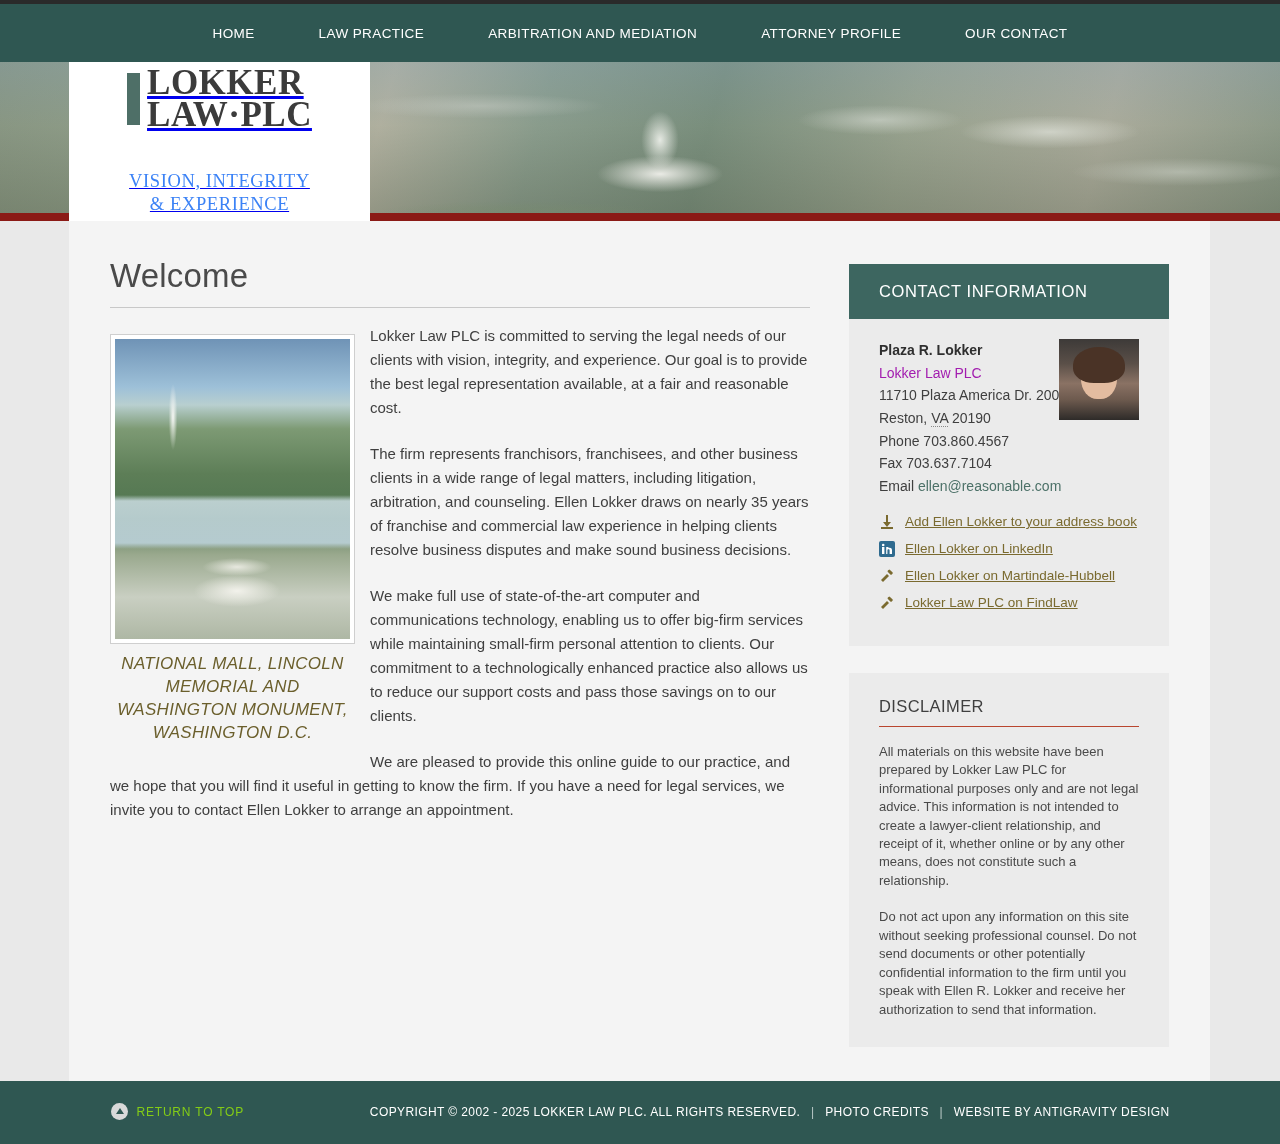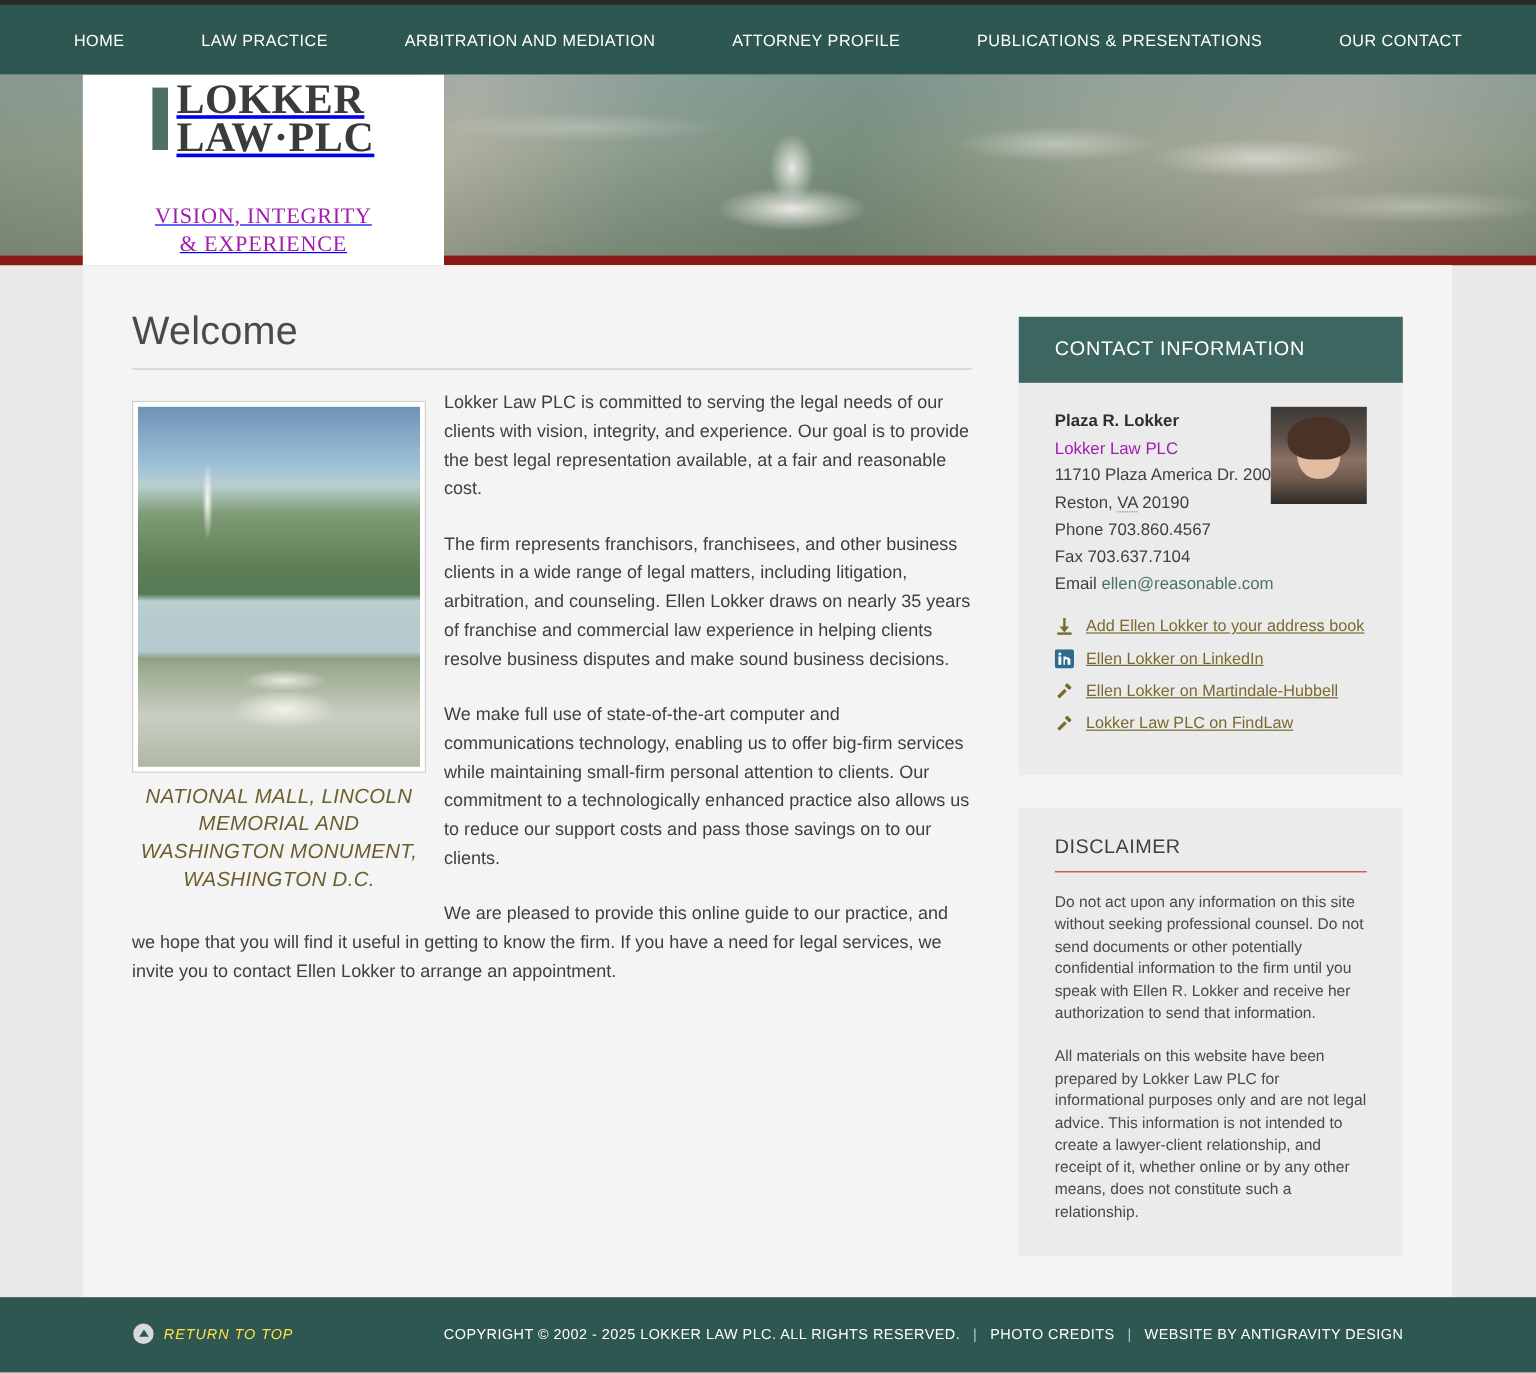--- a/index.html
+++ b/index.html
@@ -117,21 +117,21 @@
     font-weight: bold;
     font-size: 35px;
     letter-spacing: 0.5px;
     color: #3b3b3b;
     display: block;
   }
   .logo-tag {
     margin-top: 10px;
     text-align: center;
     font-family: "Liberation Serif", serif;
-    color: #a21caf;
+    color: #3b82f6;
     font-size: 18.5px;
     line-height: 1.25;
     letter-spacing: 0.6px;
   }
 
   
   .content-wrap {
     position: absolute;
     top: 221px; left: 69px;
     width: 1141px;
@@ -312,25 +312,24 @@
   .rt-circle::after {
     content: "";
     position: absolute;
     left: 5px; top: 5px;
     width: 0; height: 0;
     border-left: 4px solid transparent;
     border-right: 4px solid transparent;
     border-bottom: 6px solid #2f5752;
   }
   .return-top a {
-    color: #fde047;
+    color: #84cc16;
     font-size: 12px;
     letter-spacing: 0.8px;
     text-decoration: none;
-    font-style: italic;
   }
   .footer-right {
     position: absolute;
     right: 41px; top: 24px;
     font-size: 12px;
     letter-spacing: 0.4px;
     color: #ffffff;
     white-space: nowrap;
   }
   .footer-right a { color: #ffffff; text-decoration: none; }
@@ -348,23 +347,20 @@
           <a href="#">HOME</a>
         </li>
       <li>
           <a href="#">LAW PRACTICE</a>
         </li>
       <li>
           <a href="#">ARBITRATION AND MEDIATION</a>
         </li>
       <li>
           <a href="#">ATTORNEY PROFILE</a>
-        </li>
-      <li>
-          <a href="#">PUBLICATIONS &amp; PRESENTATIONS</a>
         </li>
       <li>
           <a href="#">OUR CONTACT</a>
         </li>
     </ul>
   </nav>
 
   <div class="hero">
     <div class="hero-photo"></div>
     <div class="hero-bottom-band"></div>
@@ -468,22 +464,22 @@
               <a href="#">Lokker Law PLC on FindLaw</a>
             </div>
           </div>
         </div>
       </section>
 
       <section class="card">
         <div class="card-body">
           <div class="disclaimer-title">DISCLAIMER</div>
           <div class="disclaimer-body">
+            <p>All materials on this website have been prepared by Lokker Law PLC for informational purposes only and are not legal advice. This information is not intended to create a lawyer-client relationship, and receipt of it, whether online or by any other means, does not constitute such a relationship.</p>
             <p>Do not act upon any information on this site without seeking professional counsel. Do not send documents or other potentially confidential information to the firm until you speak with Ellen R. Lokker and receive her authorization to send that information.</p>
-            <p>All materials on this website have been prepared by Lokker Law PLC for informational purposes only and are not legal advice. This information is not intended to create a lawyer-client relationship, and receipt of it, whether online or by any other means, does not constitute such a relationship.</p>
           </div>
         </div>
       </section>
 
     </aside>
   </div>
 
   <footer class="footer">
     <div class="footer-inner">
       <div class="return-top">

